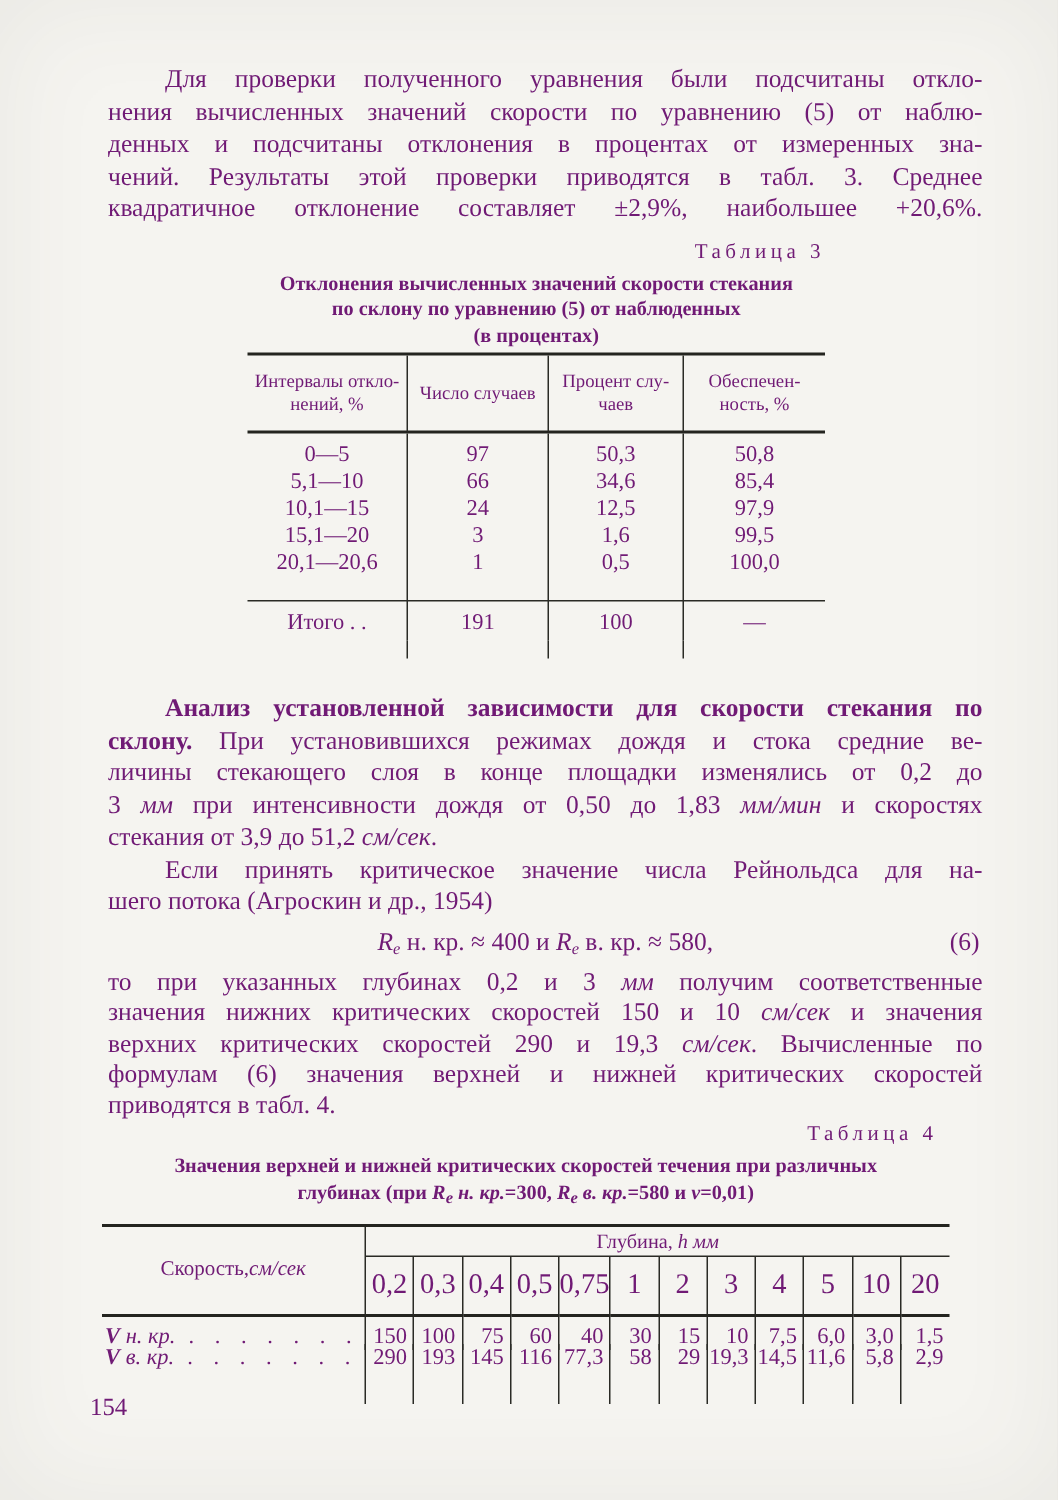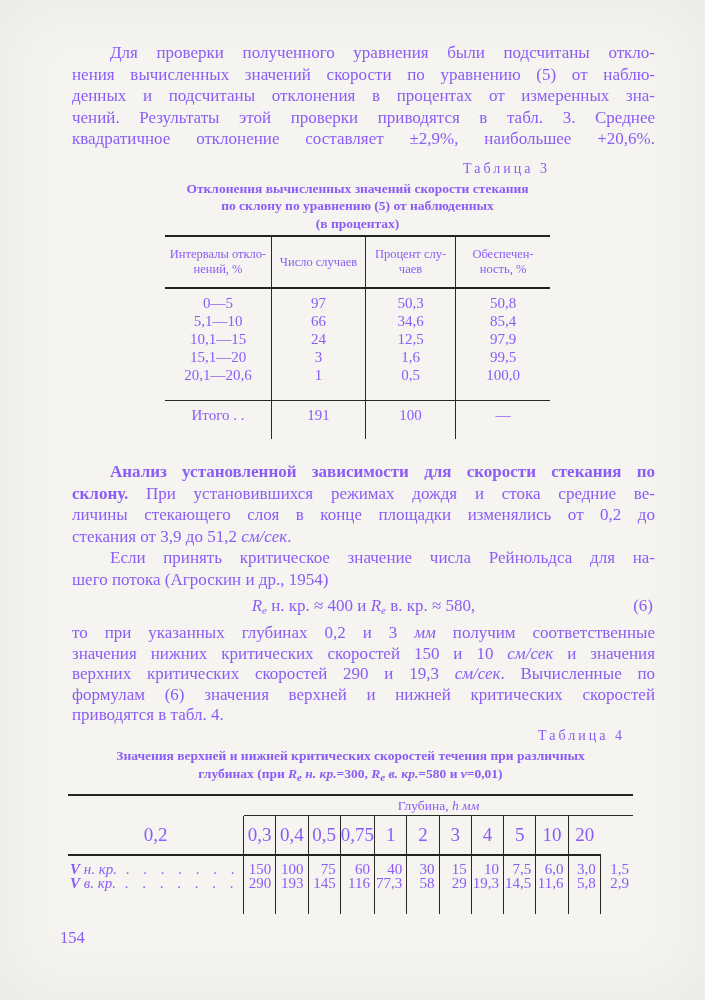--- a/index.html
+++ b/index.html
@@ -3,21 +3,21 @@
 <meta charset="utf-8">
 <style>
   html,body{margin:0;padding:0;background:#e9e8e4;}
   .page{
     position:relative;
     width:705px;height:1000px;
     background:#f5f4f0;
     box-sizing:border-box;
     padding:42px 50px 0 72px;
     font-family:"Liberation Serif","DejaVu Serif",serif;
-    color:#8b5cf6;
+    color:#701a75;
     box-shadow:inset 0 0 70px rgba(90,85,70,.07);
     overflow:hidden;
   }
   
   .para{font-size:17px;line-height:21.5px;}
   .line{text-align:justify;text-align-last:justify;white-space:normal;}
   .line.last{text-align-last:left;}
   .line.indent{text-indent:38px;}
   .seg-b{font-weight:bold;}
   .seg-i{font-style:italic;}
@@ -139,20 +139,21 @@
         <div class="sp12 v"></div>
         <div class="sp12 v"></div>
         <div class="sp12"></div>
     </div>
   </div>
 
   <div class="para mt22">
     <div class="line indent"><span class="seg-b">Анализ установленной зависимости для скорости стекания по</span></div>
     <div class="line"><span class="seg-b">склону.</span><span> При установившихся режимах дождя и стока средние ве-</span></div>
     <div class="line"><span>личины стекающего слоя в конце площадки изменялись от 0,2 до</span></div>
+    <div class="line"><span>3 </span><span class="seg-i">мм</span><span> при интенсивности дождя от 0,50 до 1,83 </span><span class="seg-i">мм/мин</span><span> и скоростях</span></div>
     <div class="line last"><span>стекания от 3,9 до 51,2 </span><span class="seg-i">см/сек</span><span>.</span></div>
   </div>
 
   <div class="para mt0">
     <div class="line indent"><span>Если принять критическое значение числа Рейнольдса для на-</span></div>
     <div class="line last"><span>шего потока (Агроскин и др., 1954)</span></div>
   </div>
 
   <div class="equation">
     <span><span class="seg-i">R</span><span class="seg-sub">e</span><span> н. кр. ≈ 400  и  </span><span class="seg-i">R</span><span class="seg-sub">e</span><span> в. кр. ≈ 580,</span></span>
@@ -166,20 +167,24 @@
     <div class="line"><span>формулам (6) значения верхней и нижней критических скоростей</span></div>
     <div class="line last"><span>приводятся в табл. 4.</span></div>
   </div>
 
   <div class="t4wrap">
     <div class="tbl-label" style="margin-top:2px;padding-right:8px;">Таблица 4</div>
     <div class="t4title1">Значения верхней и нижней критических скоростей течения при различных</div>
     <div class="t4title2"><span>глубинах (при </span><span class="seg-i">R</span><span class="seg-sub">e</span><span> </span><span class="seg-bi">н. кр.</span><span>=300, </span><span class="seg-i">R</span><span class="seg-sub">e</span><span> </span><span class="seg-bi">в. кр.</span><span>=580 и </span><span class="seg-bi">ν</span><span>=0,01)</span></div>
 
     <div class="t4">
+      <div class="t4-left">
+          <span>Скорость, </span>
+          <span class="seg-i">см/сек</span>
+        </div>
       <div class="t4-top"><span>Глубина, </span><span class="seg-i">h</span><span> </span><span class="seg-i">мм</span></div>
 
       <div class="t4-d v">0,2</div>
       <div class="t4-d v">0,3</div>
       <div class="t4-d v">0,4</div>
       <div class="t4-d v">0,5</div>
       <div class="t4-d v">0,75</div>
       <div class="t4-d v">1</div>
       <div class="t4-d v">2</div>
       <div class="t4-d v">3</div>

